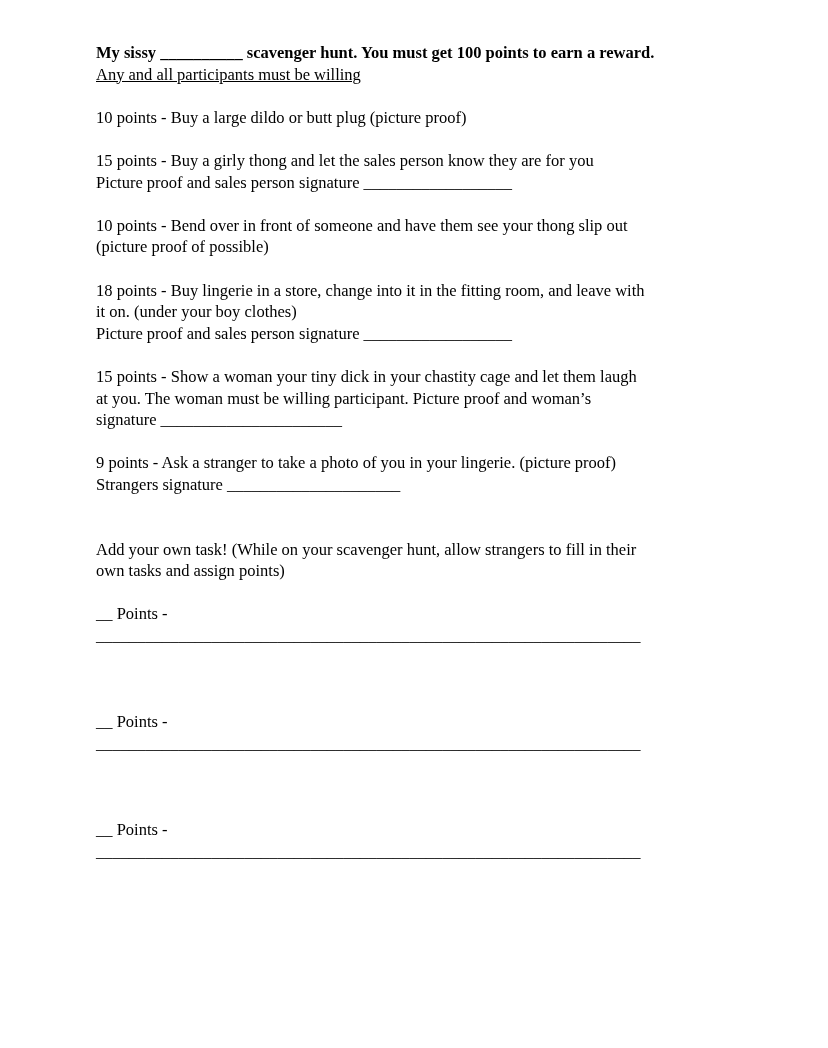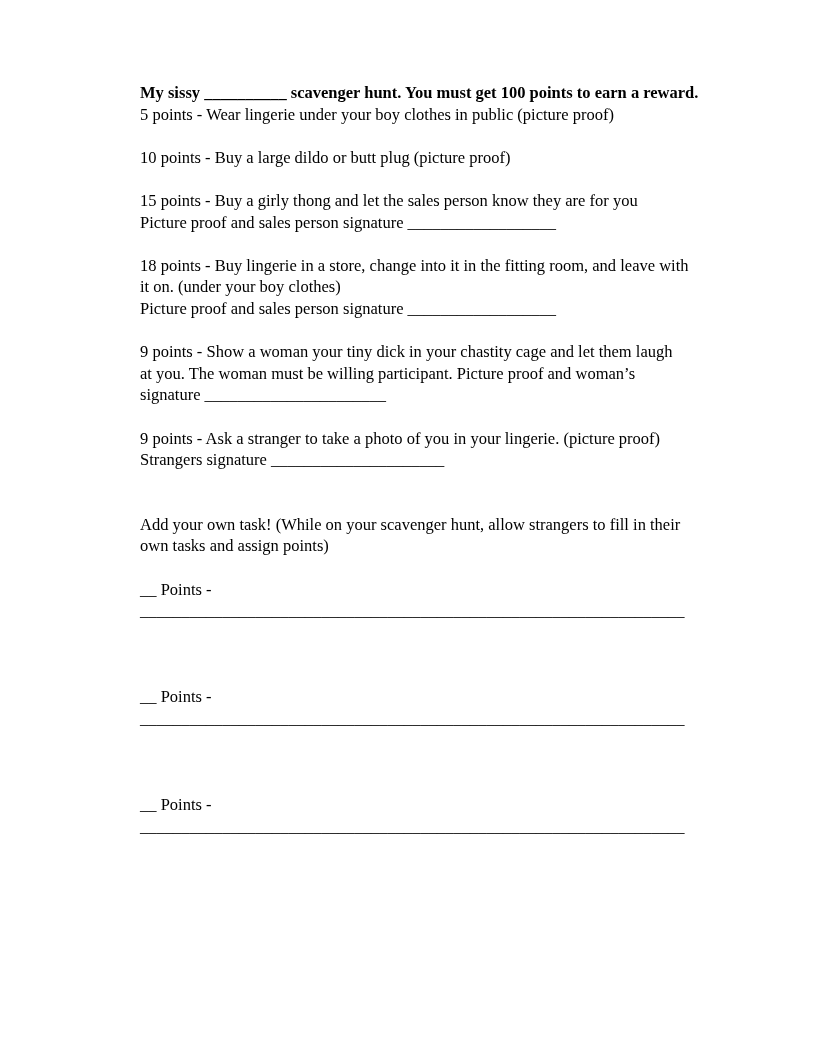--- a/index.html
+++ b/index.html
@@ -10,24 +10,23 @@
   body {
     width: 828px;
     height: 1048px;
     font-family: "Liberation Serif", "DejaVu Serif", serif;
     font-size: 16.5px;
     line-height: 21.6px;
     color: #000000;
     overflow: hidden;
   }
   .page {
-    padding: 82px 40px 0 96px;
+    padding: 42px 40px 0 96px;
     box-sizing: border-box;
     width: 732px;
-    margin-left: 44px;
   }
   .doc-title {
     font-weight: bold;
     white-space: pre-wrap;
     margin: 0;
   }
   .doc-subtitle {
     text-decoration: underline;
     white-space: pre-wrap;
     margin: 0 0 21.6px 0;
@@ -44,35 +43,37 @@
     margin: 0 0 64.6px 0;
   }
 </style>
 </head>
 <body>
 
 <div class="page">
 
   <div class="doc-title">My sissy __________ scavenger hunt. You must get 100 points to earn a reward.</div>
 
+  <div class="doc-subtitle">Any and all participants must be willing</div>
 
-  <div class="para">5 points - Wear lingerie under your boy clothes in public (picture proof)</div>
 
 
   <div class="para">10 points - Buy a large dildo or butt plug (picture proof)</div>
 
   <div class="para">15 points - Buy a girly thong and let the sales person know they are for you
 Picture proof and sales person signature __________________</div>
 
+  <div class="para">10 points - Bend over in front of someone and have them see your thong slip out
+(picture proof of possible)</div>
 
   <div class="para">18 points - Buy lingerie in a store, change into it in the fitting room, and leave with
 it on. (under your boy clothes)
 Picture proof and sales person signature __________________</div>
 
-  <div class="para">9 points - Show a woman your tiny dick in your chastity cage and let them laugh
+  <div class="para">15 points - Show a woman your tiny dick in your chastity cage and let them laugh
 at you. The woman must be willing participant. Picture proof and woman’s
 signature ______________________</div>
 
   <div class="para gap-large">9 points - Ask a stranger to take a photo of you in your lingerie. (picture proof)
 Strangers signature _____________________</div>
 
   <div class="para">Add your own task! (While on your scavenger hunt, allow strangers to fill in their
 own tasks and assign points)</div>
 
   <div class="fill-line">__ Points - __________________________________________________________________</div>

